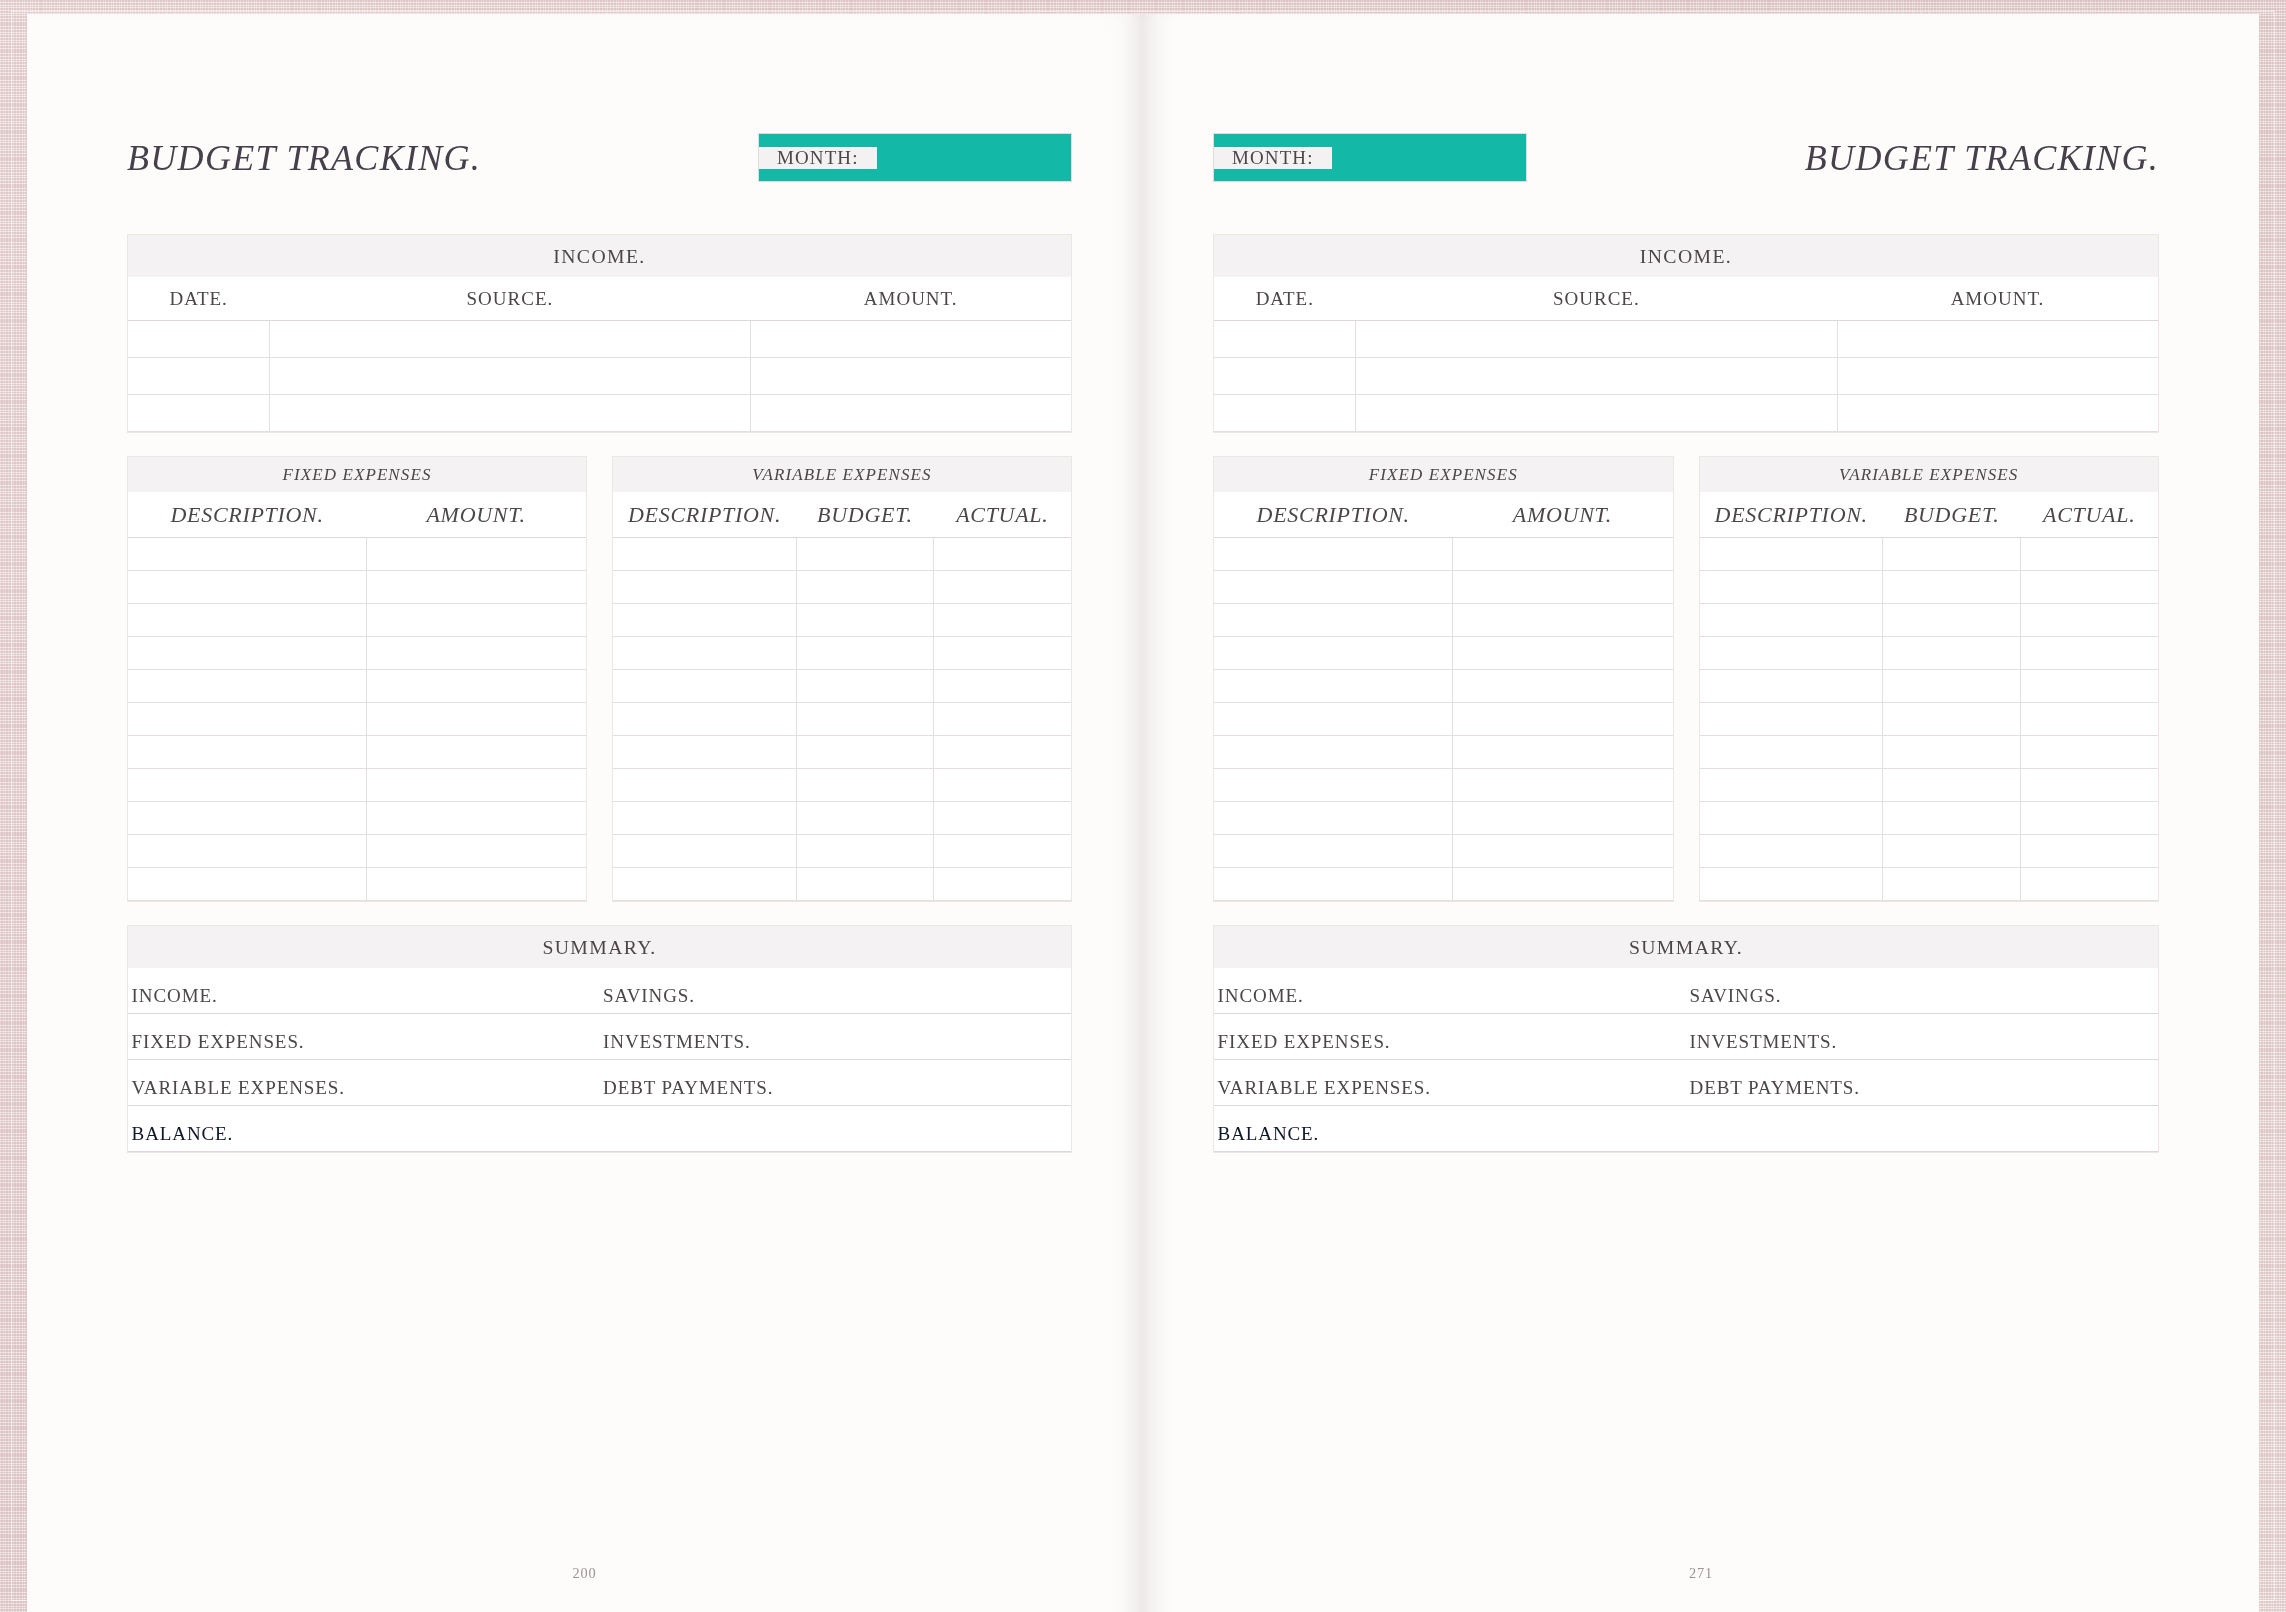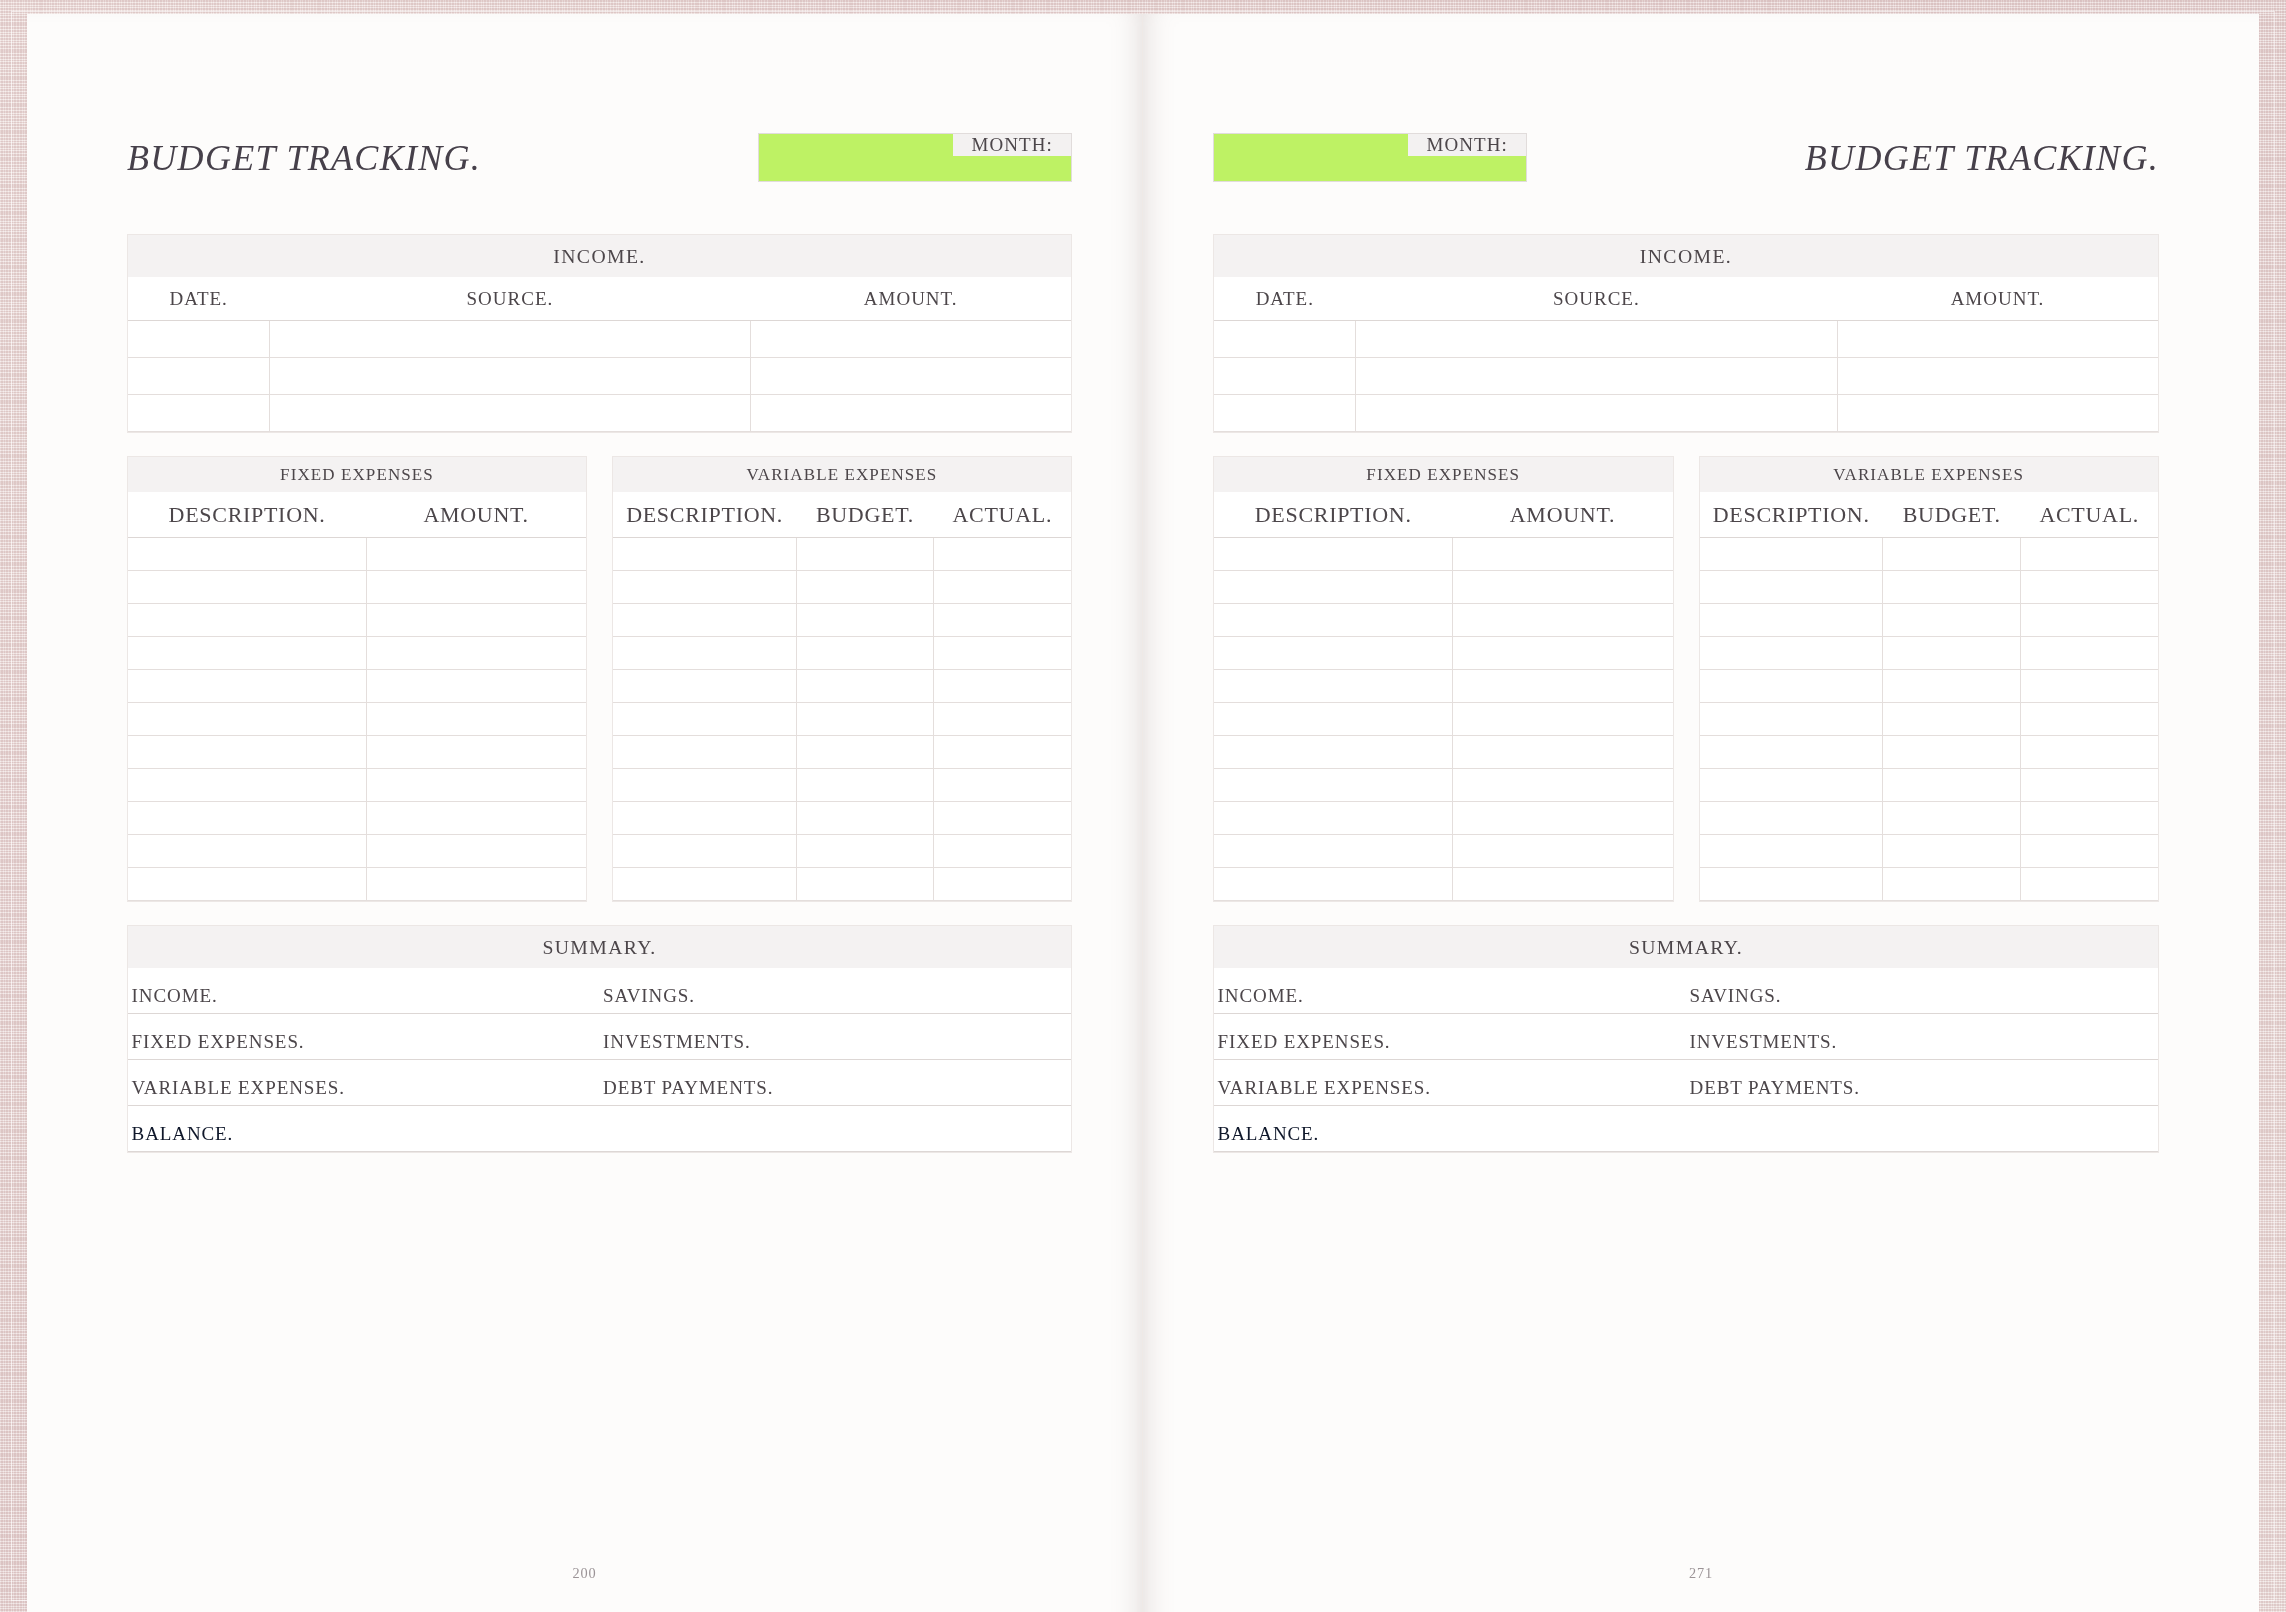--- a/index.html
+++ b/index.html
@@ -72,26 +72,25 @@
     letter-spacing: 1.3px;
     font-style: italic;
     font-family: "Liberation Serif", serif;
     color: #46404a;
     white-space: nowrap;
     font-weight: 400;
   }
   .spacer { flex: 1; }
   .month-box {
     display: flex;
-    align-items: flex-end;
+    align-items: center;
     border: 0.9px solid #e1dcdb;
     height: 47px;
     width: 312px;
-    background: #bef264;
-    flex-direction: column;
+    background: #14b8a6;
   }
   .month-label {
     background: #f3f1f1;
     display: flex;
     align-items: center;
     padding: 0 18px;
     font-size: 19px;
     letter-spacing: 1.1px;
     color: #4c464a;
     white-space: nowrap;
@@ -154,20 +153,21 @@
 
   
   .income-panel { margin-top: 23px; }
   .income-panel table.grid td { height: 34px; }
 
   
   .expense-row {
     display: flex;
     gap: 25px;
     margin-top: 23px;
+    font-style: italic;
   }
   .expense-col { flex: 1; min-width: 0; }
   .expense-col table.grid td { height: 30px; }
 
   
   .summary-panel { margin-top: 23px; }
   .summary-grid {
     display: flex;
     margin-top: 0;
   }

